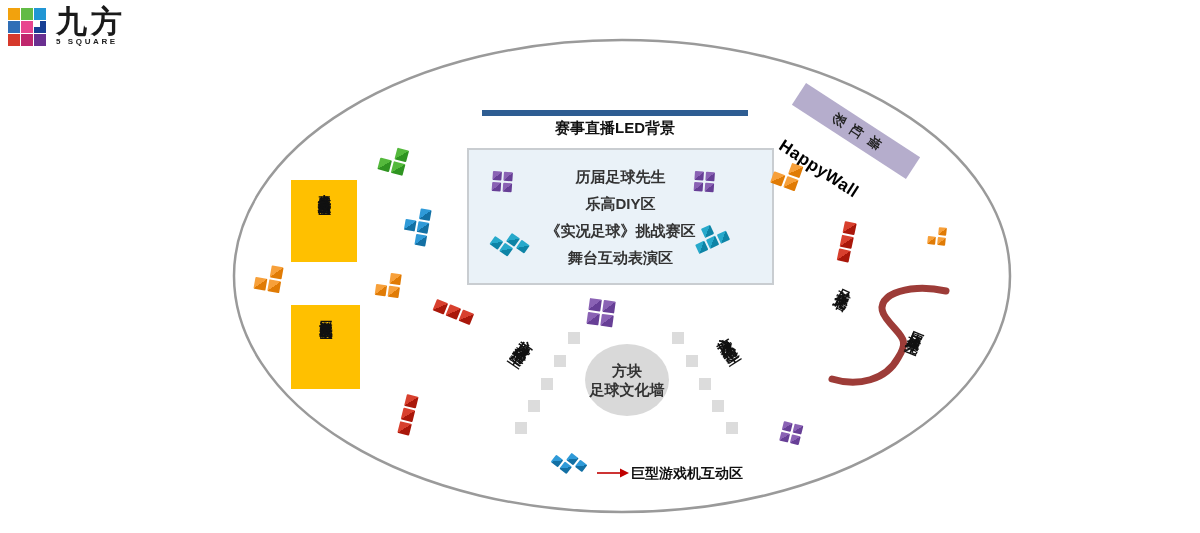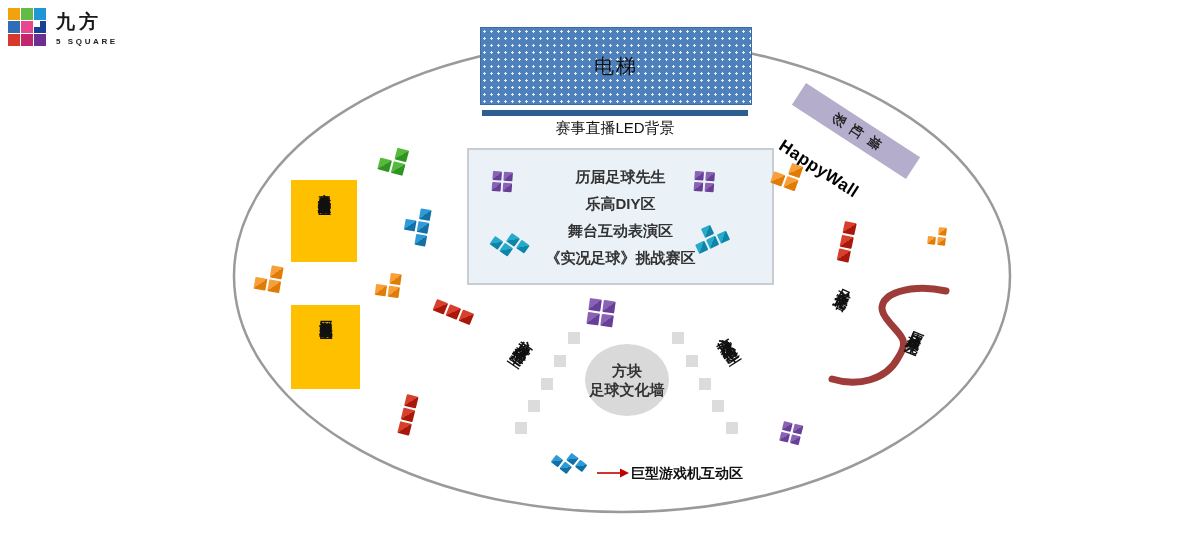--- a/index.html
+++ b/index.html
@@ -5,37 +5,37 @@
   html,body{margin:0;padding:0;background:#ffffff;}
   body{font-family:"Liberation Sans","DejaVu Sans",sans-serif;}
   #canvas{position:relative;width:1200px;height:533px;background:#fff;overflow:hidden;}
 
   
   .logo{position:absolute;left:8px;top:8px;display:flex;align-items:flex-start;}
   .logo-grid{display:grid;grid-template-columns:repeat(3,12px);grid-template-rows:repeat(3,12px);gap:1px;}
   .logo-cell{width:12px;height:12px;position:relative;}
   .logo-cell:nth-child(6)::after{content:"";position:absolute;left:0;top:0;width:6px;height:6px;background:#fff;}
   .logo-text{margin-left:10px;}
-  .logo-name{font-size:19px;font-weight:bold;color:#1a1a1a;line-height:28px;letter-spacing:4px;}
+  .logo-name{font-size:31px;font-weight:bold;color:#1a1a1a;line-height:28px;letter-spacing:4px;}
   .logo-sub{font-size:8px;font-weight:bold;color:#222;letter-spacing:2.6px;margin-top:1px;}
 
   .page-title{position:absolute;left:28px;top:56px;font-size:29px;font-weight:bold;color:#111;letter-spacing:1px;}
 
   
   .svg-layer{position:absolute;left:0;top:0;width:1200px;height:533px;pointer-events:none;}
 
   
   .elevator{position:absolute;left:480px;top:27px;width:270px;height:76px;
     background-color:#4e80bc;border:1px solid #3c6ba6;
     background-image:radial-gradient(rgba(255,255,255,.85) 1px,transparent 1.3px);
     background-size:7px 7px;display:flex;align-items:center;justify-content:center;}
   .elevator-label{font-size:20px;color:#111;letter-spacing:2px;}
   .led-bar{position:absolute;left:482px;top:110px;width:266px;height:6px;background:#2e5d92;}
   .led-label{position:absolute;left:480px;top:119px;width:270px;text-align:center;
-    font-size:15px;font-weight:normal;color:#111;}
+    font-size:15px;font-weight:bold;color:#111;}
 
   
   .zones-box{position:absolute;left:467px;top:148px;width:307px;height:137px;
     background:#eaf2f8;border:2px solid #c9cdd1;box-sizing:border-box;
     display:flex;flex-direction:column;align-items:center;justify-content:center;}
   .zones-line{font-size:15px;color:#333;line-height:27px;font-weight:bold;}
 
   
   .yzone{position:absolute;background:#ffc000;display:flex;align-items:center;justify-content:center;}
   .yzone-1{left:291px;top:180px;width:66px;height:82px;}
@@ -96,31 +96,28 @@
         <div class="logo-cell" style="background: rgb(192, 39, 109);"></div>
         <div class="logo-cell" style="background: rgb(106, 47, 144);"></div>
       </div>
     <div class="logo-text">
       <div class="logo-name">九方</div>
       <div class="logo-sub">5 SQUARE</div>
     </div>
   </div>
 
 
-  <div class="elevator">
-    <span class="elevator-label">电梯</span>
-  </div>
   <div class="led-bar"></div>
   <div class="led-label">赛事直播LED背景</div>
 
   <div class="zones-box">
     <div class="zones-line">历届足球先生</div>
     <div class="zones-line">乐高DIY区</div>
+    <div class="zones-line">《实况足球》挑战赛区</div>
     <div class="zones-line">舞台互动表演区</div>
-    <div class="zones-line">《实况足球》挑战赛区</div>
   </div>
 
   <div class="yzone yzone-1">
     <div class="vtext">真人俄罗斯方块互动区</div>
   </div>
   <div class="yzone yzone-2">
     <div class="vtext">巨型游戏机互动区</div>
   </div>
 
   <div class="trophy">

